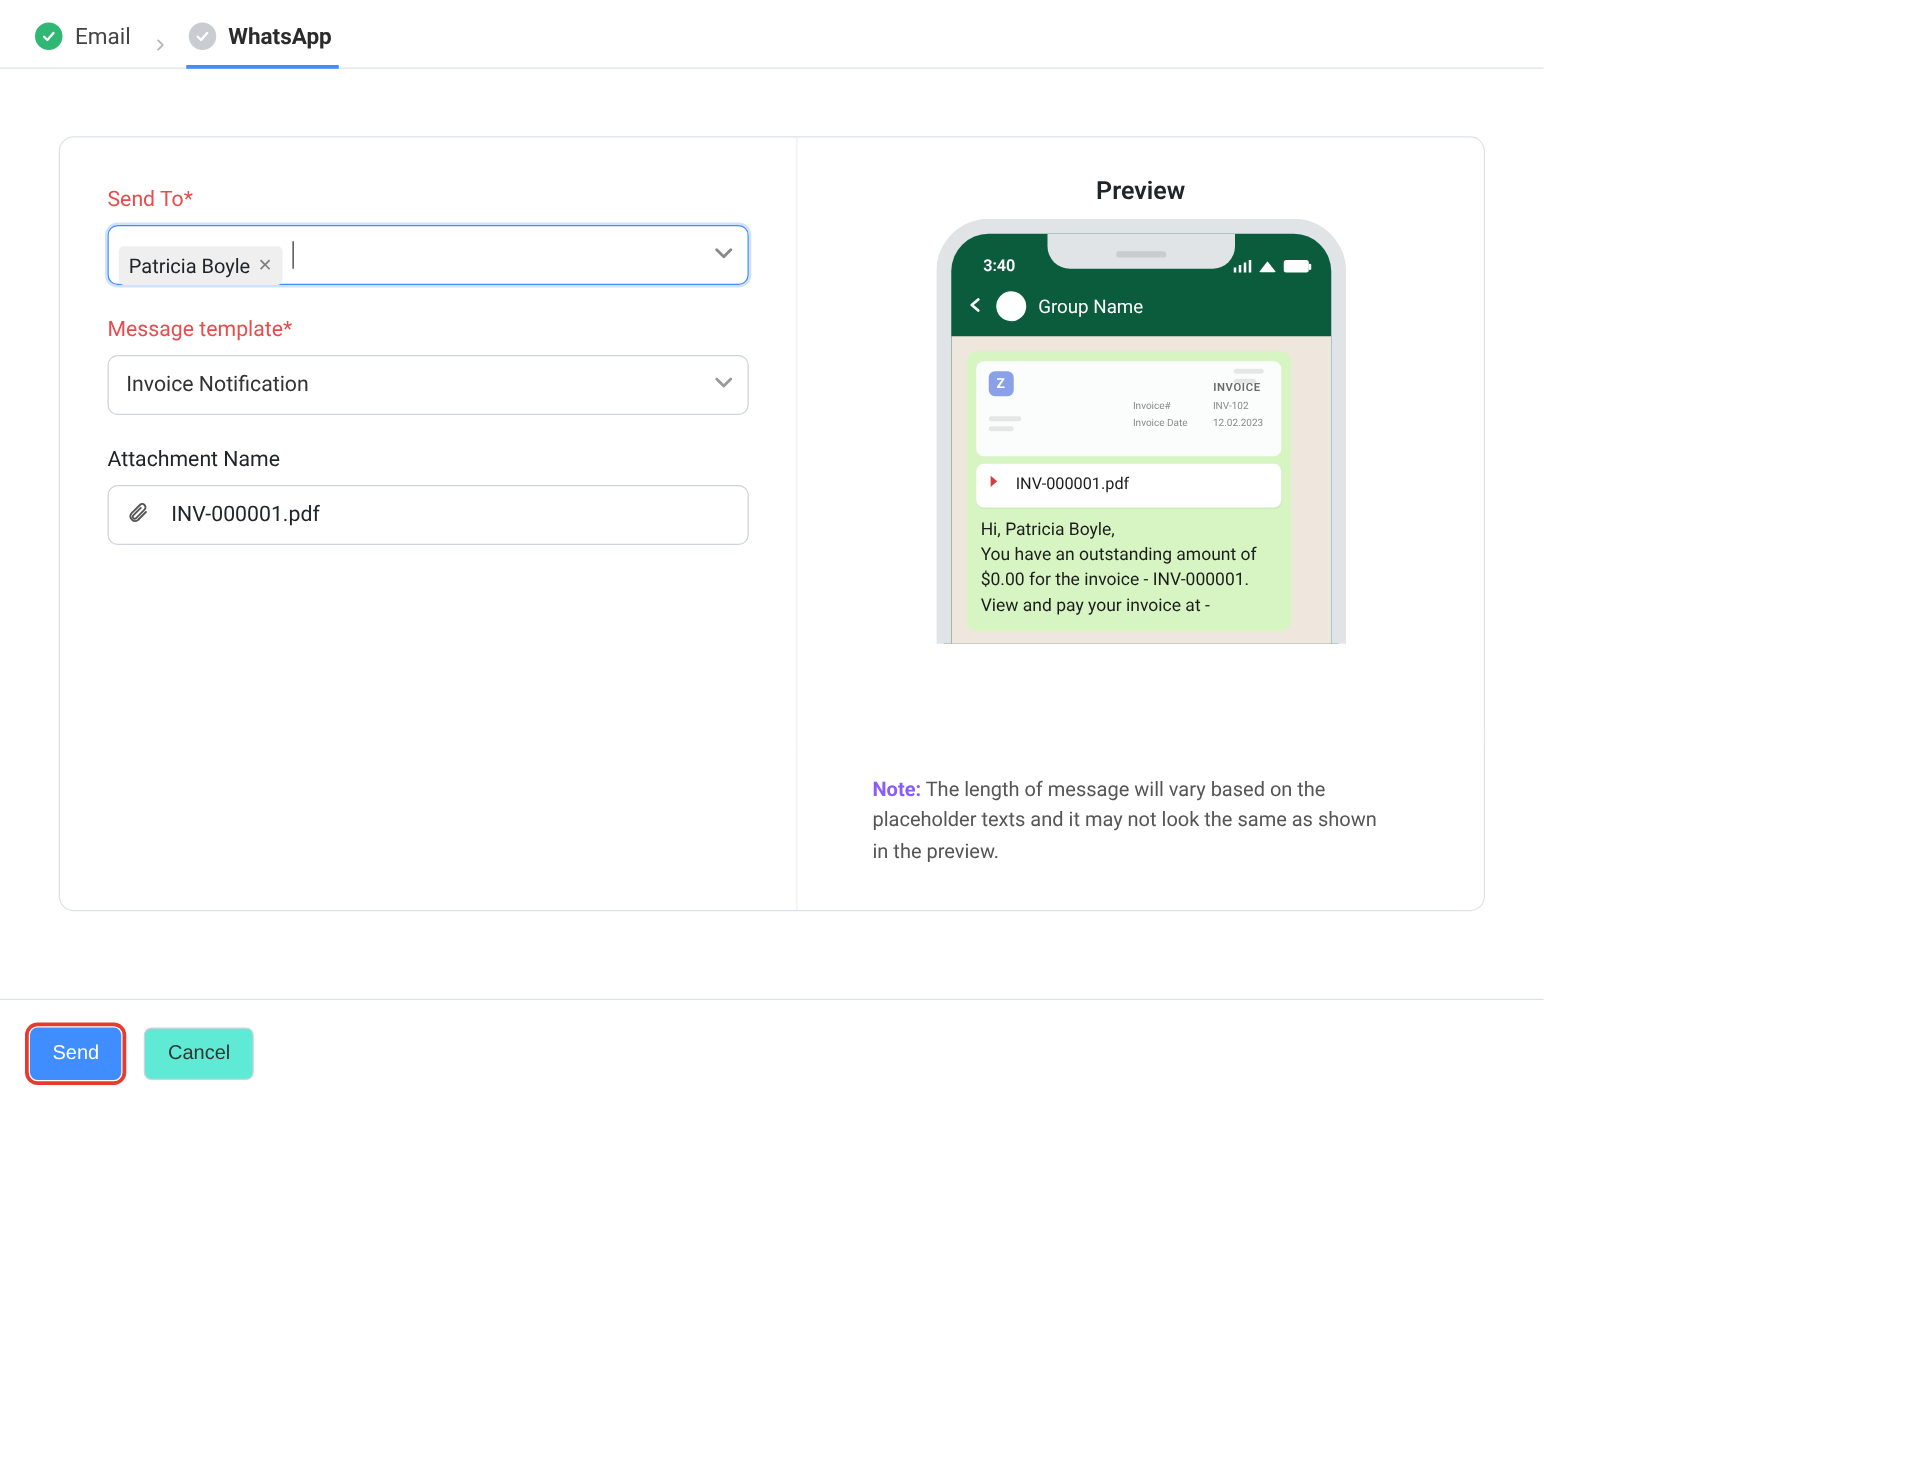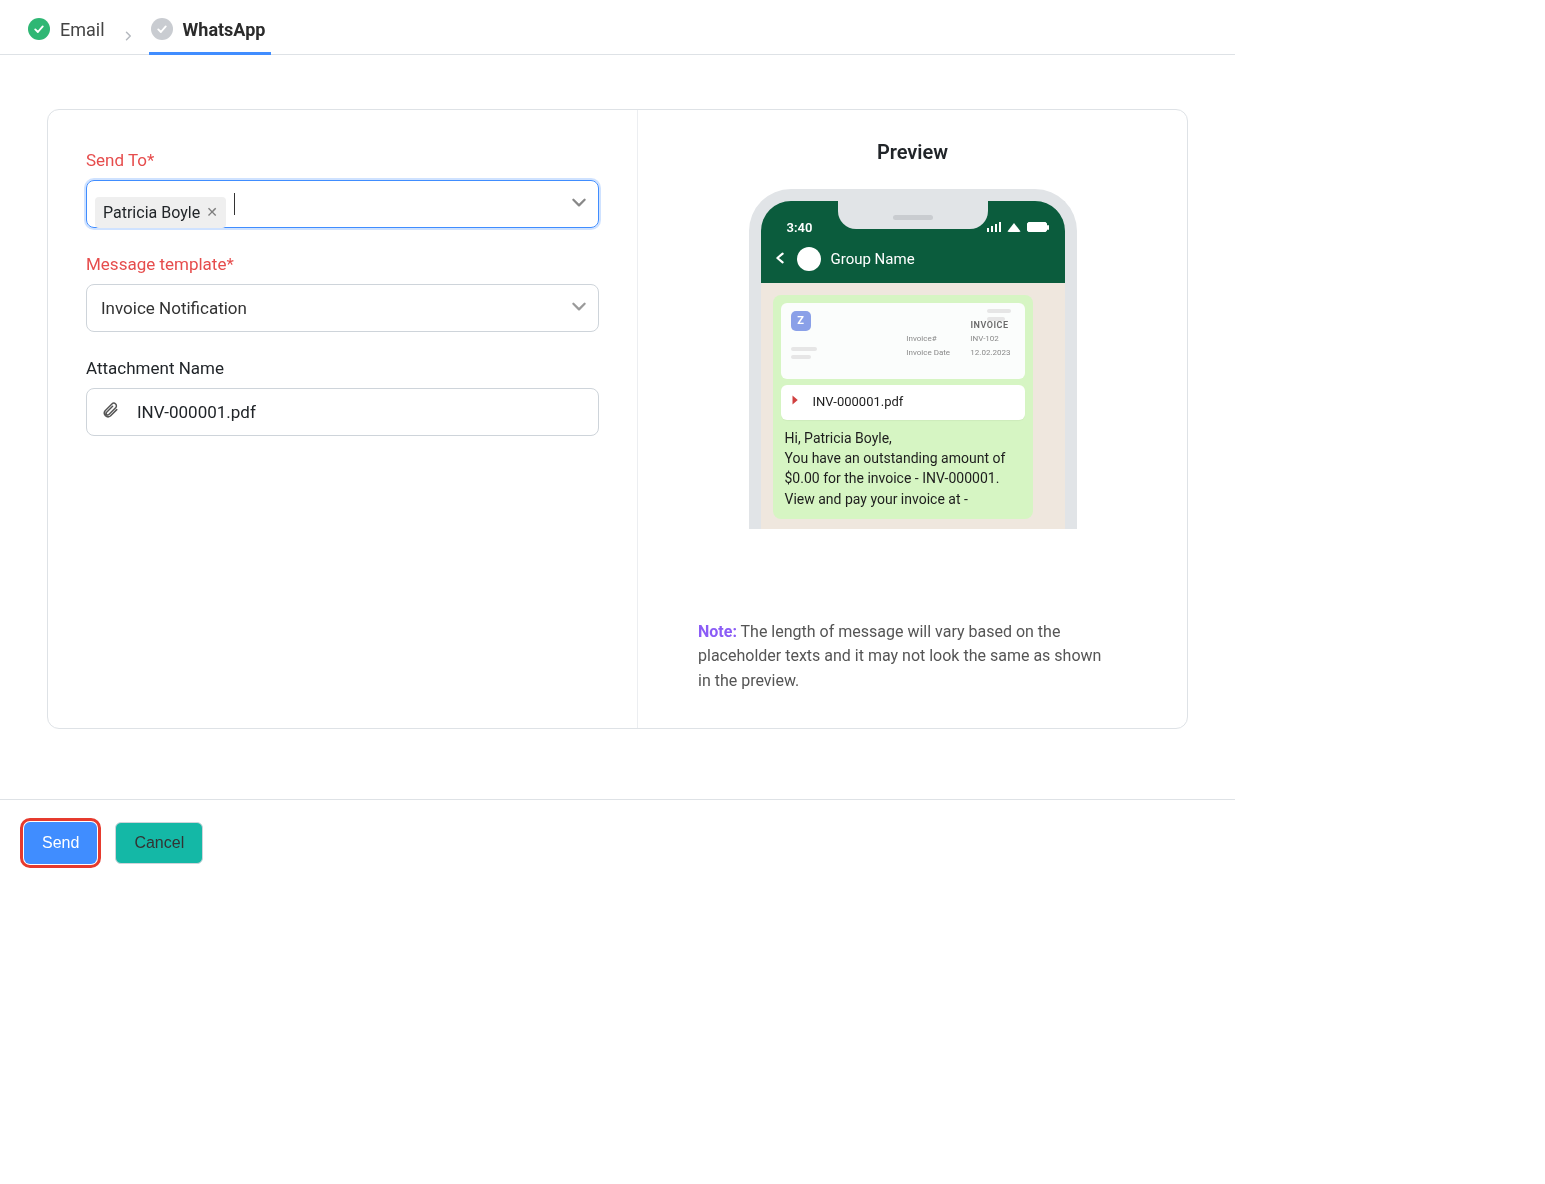--- a/index.html
+++ b/index.html
@@ -61,21 +61,21 @@
   
   .select{border:1px solid var(--border2);border-radius:8px;height:48px;display:flex;align-items:center;padding:0 40px 0 14px;position:relative;font-size:17px;color:#333;}
   .select.muted .chev{color:#9a9a9a;}
 
   
   .attach{border:1px solid var(--border2);border-radius:8px;height:48px;display:flex;align-items:center;padding:0 14px;font-size:17px;gap:18px;}
   .clip{color:#555;}
   .clip svg{width:18px;height:18px;}
 
   
-  .preview-title{text-align:center;font-size:20px;font-weight:600;margin:4px 0 25px 0;}
+  .preview-title{text-align:center;font-size:20px;font-weight:600;margin:4px 0 11px 0;}
   .phone-wrap{position:relative;overflow:hidden;flex:1;display:flex;flex-direction:column;}
   .phone-clip{height:340px;overflow:hidden;display:flex;justify-content:center;}
   .phone{width:328px;position:relative;}
   .phone-body{border:12px solid #e1e4e7;border-bottom:none;border-radius:42px 42px 0 0;background:var(--wa-header);overflow:hidden;height:640px;position:relative;}
   .notch{position:absolute;top:0;left:50%;transform:translateX(-50%);width:150px;height:28px;background:#e1e4e7;border-radius:0 0 18px 18px;z-index:3;}
   .notch::after{content:'';position:absolute;left:50%;top:14px;transform:translateX(-50%);width:40px;height:5px;background:#c9ccd0;border-radius:3px;}
 
   .status-bar{height:42px;display:flex;align-items:center;justify-content:space-between;padding:10px 18px 0 26px;color:#fff;font-size:13px;font-weight:600;position:relative;z-index:2;}
   .status-icons{display:flex;gap:6px;align-items:center;}
   .status-icons span{display:inline-block;}
@@ -119,21 +119,21 @@
   
   .fade{position:absolute;left:0;right:0;bottom:0;height:28px;background:linear-gradient(to bottom, rgba(255,255,255,0), #fff);pointer-events:none;}
 
   .note{padding:22px 70px 34px 60px;font-size:16px;line-height:1.55;color:#555;}
   .note b{color:#8b5cf6;font-weight:700;}
 
   
   .footer{border-top:1px solid var(--border);padding:22px 24px;display:flex;gap:18px;align-items:center;margin-top:40px;}
   .btn{height:42px;padding:0 18px;border-radius:6px;font-size:16px;display:flex;align-items:center;justify-content:center;cursor:pointer;}
   .btn-primary{background:var(--accent);color:#fff;border:none;outline:3px solid #e63b2e;outline-offset:1px;}
-  .btn-secondary{background:#14b8a6;color:#333;border:1px solid var(--border2);}
+  .btn-secondary{background:#5eead4;color:#333;border:1px solid var(--border2);}
 </style>
 </head>
 <body>
 
 <div class="top-area">
   <div class="tabs">
     <div class="tab-step">
       <span class="step-check done">
         <svg viewBox="0 0 16 16" fill="none" stroke="currentColor" stroke-width="2.5" stroke-linecap="round" stroke-linejoin="round">
             <polyline points="3 8.5 6.5 12 13 4.5"></polyline>

